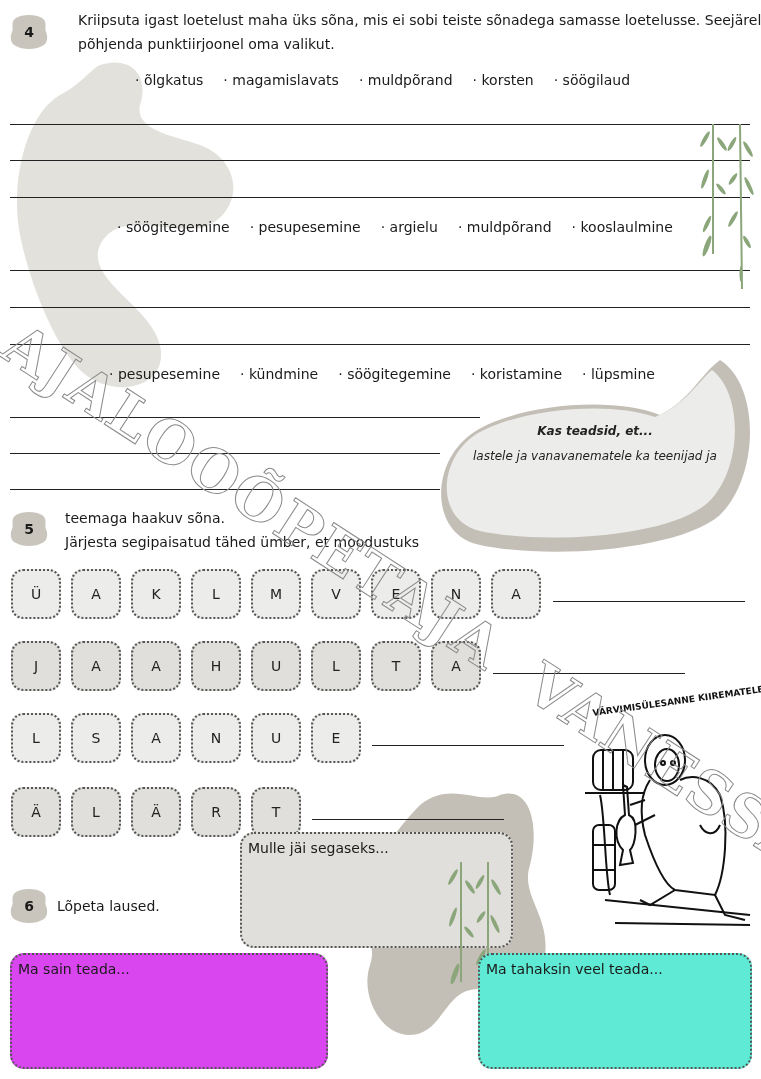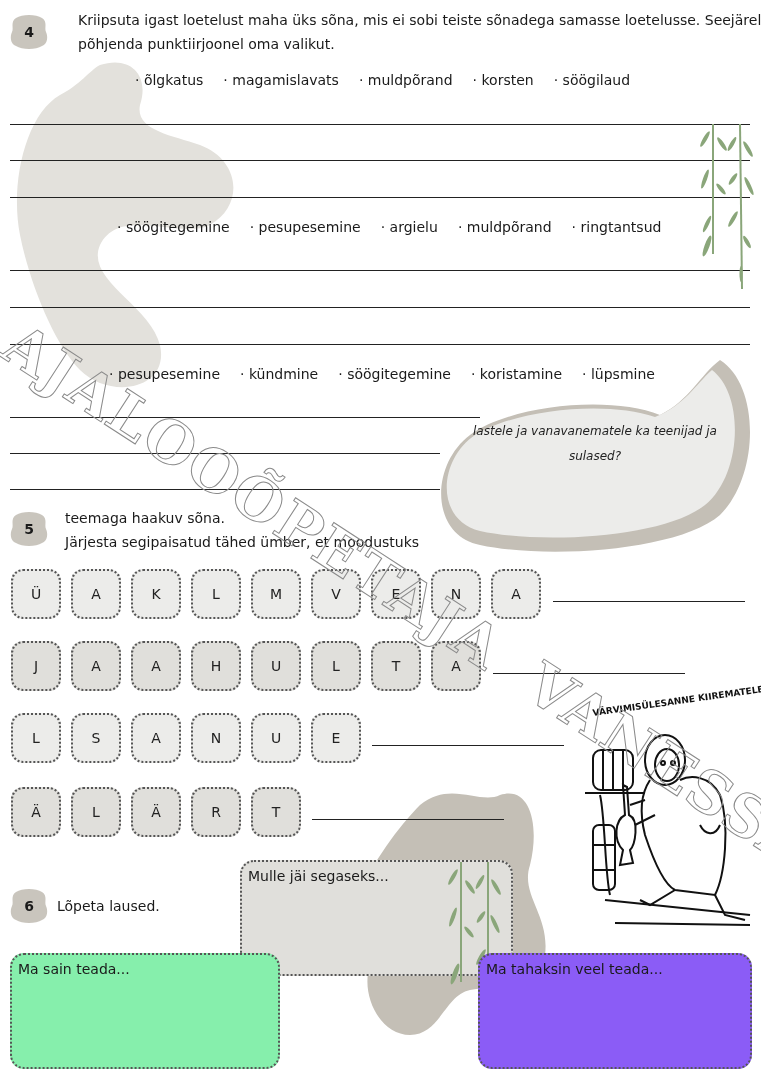--- a/index.html
+++ b/index.html
@@ -55,21 +55,21 @@
 </div>
 <div class="line" style="left:10px;top:124px;width:740px"></div>
 <div class="line" style="left:10px;top:160px;width:740px"></div>
 <div class="line" style="left:10px;top:197px;width:740px"></div>
 
 <div class="wordlist" style="left:117px;top:219px">
   <span>· söögitegemine</span>
   <span>· pesupesemine</span>
   <span>· argielu</span>
   <span>· muldpõrand</span>
-  <span>· ringtantsud</span>
+  <span>· kooslaulmine</span>
 </div>
 <div class="line" style="left:10px;top:270px;width:740px"></div>
 <div class="line" style="left:10px;top:307px;width:740px"></div>
 <div class="line" style="left:10px;top:344px;width:740px"></div>
 
 <div class="wordlist" style="left:109px;top:366px">
   <span>· pesupesemine</span>
   <span>· kündmine</span>
   <span>· söögitegemine</span>
   <span>· koristamine</span>
@@ -99,22 +99,22 @@
     <ellipse cx="52" cy="118" rx="2" ry="7" transform="rotate(-30 52 118)"></ellipse>
     <ellipse cx="46" cy="150" rx="1.5" ry="8"></ellipse>
   </g>
 </svg>
 
 <svg class="abs" style="left:430px;top:355px" width="325" height="200" viewBox="0 0 325 200">
   <path d="M290 5 C330 30,330 120,290 160 C250 195,120 205,50 190 C0 180,0 110,40 80 C80 50,180 40,230 60 C260 45,270 20,290 5 Z" fill="#c4bfb6"></path>
   <path d="M282 15 C315 40,312 120,275 150 C235 182,115 190,50 176 C5 165,8 105,45 80 C85 55,175 45,225 62 C255 50,265 30,282 15 Z" fill="#ececea"></path>
 </svg>
 <div class="bubble-text" style="left:445px;top:419px;width:300px">
+  <div style="font-weight:bold">Kas teadsid, et...</div>
   <div>lastele ja vanavanematele ka teenijad ja</div>
-  <div>sulased?</div>
 </div>
 
 <div class="badge" style="left:10px;top:511px">
   <svg width="38" height="36" viewBox="0 0 38 36">
       <path d="M6 4 C12 0,26 0,32 4 C38 8,34 14,36 18 C38 22,38 30,32 32 C26 36,12 36,6 32 C0 30,0 22,2 18 C4 14,0 8,6 4 Z" fill="#c9c5bd"></path>
     </svg>
   <span>5</span>
 </div>
 <div class="instr" style="left:65px;top:506px;width:380px">
   <div>teemaga haakuv sõna.</div>
@@ -191,21 +191,21 @@
 </svg>
 
 <div class="badge" style="left:10px;top:888px">
   <svg width="38" height="36" viewBox="0 0 38 36">
       <path d="M6 4 C12 0,26 0,32 4 C38 8,34 14,36 18 C38 22,38 30,32 32 C26 36,12 36,6 32 C0 30,0 22,2 18 C4 14,0 8,6 4 Z" fill="#c9c5bd"></path>
     </svg>
   <span>6</span>
 </div>
 <div class="instr" style="left:57px;top:894px">Lõpeta laused.</div>
 
-<div class="box" style="left:240px;top:860px;width:273px;height:116px;background:#e0dfdb">
+<div class="box" style="left:240px;top:832px;width:273px;height:116px;background:#e0dfdb">
   <span>Mulle jäi segaseks...</span>
 </div>
 <svg class="abs" style="left:443px;top:862px" width="60" height="130" viewBox="0 0 60 130">
   <g stroke="#8aa67a" stroke-width="2" fill="none">
     <line x1="18" y1="0" x2="18" y2="120"></line>
     <line x1="45" y1="0" x2="45" y2="100"></line>
   </g>
   <g fill="#8aa67a">
     <ellipse cx="10" cy="15" rx="2" ry="9" transform="rotate(30 10 15)"></ellipse>
     <ellipse cx="27" cy="25" rx="2" ry="8" transform="rotate(-35 27 25)"></ellipse>
@@ -213,23 +213,23 @@
     <ellipse cx="26" cy="70" rx="2" ry="7" transform="rotate(-40 26 70)"></ellipse>
     <ellipse cx="12" cy="112" rx="2.5" ry="11" transform="rotate(20 12 112)"></ellipse>
     <ellipse cx="37" cy="20" rx="2" ry="8" transform="rotate(30 37 20)"></ellipse>
     <ellipse cx="53" cy="25" rx="2" ry="9" transform="rotate(-30 53 25)"></ellipse>
     <ellipse cx="38" cy="55" rx="2" ry="7" transform="rotate(35 38 55)"></ellipse>
     <ellipse cx="52" cy="62" rx="2" ry="10" transform="rotate(-25 52 62)"></ellipse>
     <ellipse cx="38" cy="95" rx="2" ry="9" transform="rotate(30 38 95)"></ellipse>
   </g>
 </svg>
 
-<div class="box" style="left:10px;top:953px;width:270px;height:116px;background:#86efac">
+<div class="box" style="left:10px;top:953px;width:318px;height:116px;background:#d946ef">
   <span>Ma sain teada...</span>
 </div>
-<div class="box" style="left:478px;top:953px;width:274px;height:116px;background:#8b5cf6">
+<div class="box" style="left:478px;top:953px;width:274px;height:116px;background:#5eead4">
   <span>Ma tahaksin veel teada...</span>
 </div>
 
 <div class="watermark" style="left:28px;top:310px;transform:rotate(33deg)">
   <span>AJALOOÕPETAJA</span>
   <span style="margin-left:20px">VANESSA</span>
 </div>
 
 </body></html>

